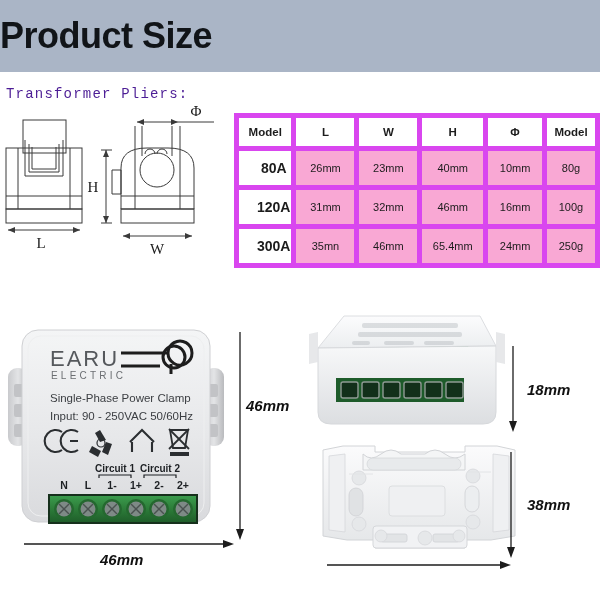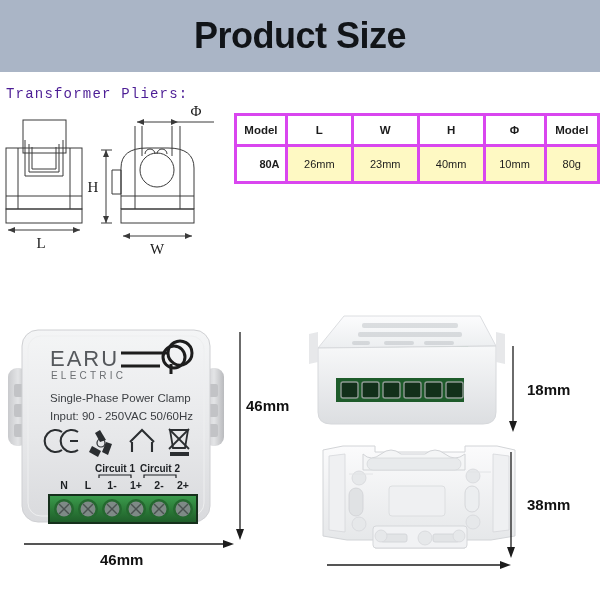--- a/index.html
+++ b/index.html
@@ -7,78 +7,79 @@
     width:600px;height:600px;
     background:#ffffff;
     font-family:"Liberation Sans", sans-serif;
     overflow:hidden;
     position:relative;
   }
   
   .banner{
     position:absolute;left:0;top:0;width:600px;height:72px;
     background:#aab5c6;
-    display:flex;align-items:center;justify-content:center;
+    display:flex;align-items:center;justify-content:flex-start;
   }
   .banner-title{
     font-size:36px;font-weight:bold;color:#111418;
     letter-spacing:-0.5px;
     font-family:"Liberation Sans", sans-serif;
   }
   
   .pliers-label{
     position:absolute;left:6px;top:86px;
     font-family:"Liberation Mono","DejaVu Sans Mono",monospace;
     font-size:14px;color:#4c1d95;letter-spacing:1.2px;
   }
   .pliers-svg{position:absolute;left:0px;top:104px;}
   
   .spec-table{
     position:absolute;left:234px;top:113px;
     border-collapse:collapse;
     background:#ffffff;
   }
   .spec-table td,.spec-table th{
-    border:3px solid #d946ef;
+    border:5px solid #d946ef;
     text-align:center;
     vertical-align:middle;
     font-size:11px;
     color:#1c1c1c;
     font-family:"Liberation Sans", sans-serif;
   }
   .spec-table th{
     height:26px;
     font-weight:bold;
     background:#ffffff;
     font-size:11.5px;
   }
   .spec-table td{
     height:32px;
-    background:#fef9c3;
+    background:#f9a8d4;
     font-weight:normal;
   }
   .spec-table td.model-cell{
     background:#ffffff;
     font-weight:bold;
-    font-size:11px;
+    font-size:14px;
     padding-left:18px;
   }
   .col-model{width:48px;}
   .col-l{width:68px;}
   .col-w{width:68px;}
   .col-h{width:68px;}
   .col-phi{width:62px;}
   .col-weight{width:52px;}
   
   .photo{position:absolute;}
   .dim-text{
     position:absolute;
     font-size:15px;font-weight:bold;color:#111;
     font-family:"Liberation Sans", sans-serif;
     white-space:nowrap;
+    font-style:italic;
   }
   
   #device-wrap{left:8px;top:300px;width:230px;height:245px;}
   #module-wrap{left:300px;top:300px;width:215px;height:130px;}
   #bracket-wrap{left:315px;top:440px;width:210px;height:125px;}
 </style>
 </head>
 <body>
 
 <div class="banner">
@@ -163,20 +164,36 @@
     </tr>
   </thead>
   <tbody>
     <tr>
       <td class="model-cell">80A</td>
       <td>26mm</td>
       <td>23mm</td>
       <td>40mm</td>
       <td>10mm</td>
       <td>80g</td>
+    </tr>
+    <tr>
+      <td class="model-cell">120A</td>
+      <td>31mm</td>
+      <td>32mm</td>
+      <td>46mm</td>
+      <td>16mm</td>
+      <td>100g</td>
+    </tr>
+    <tr>
+      <td class="model-cell">300A</td>
+      <td>35mn</td>
+      <td>46mm</td>
+      <td>65.4mm</td>
+      <td>24mm</td>
+      <td>250g</td>
     </tr>
   </tbody>
 </table>
 
 <svg class="photo" id="device-wrap" width="230" height="245" viewBox="0 0 230 245">
   <defs>
     <linearGradient id="bodyGrad" x1="0" y1="0" x2="0" y2="1">
       <stop offset="0%" stop-color="#f4f5f6"></stop>
       <stop offset="55%" stop-color="#e7e8ea"></stop>
       <stop offset="100%" stop-color="#d9dadd"></stop>

